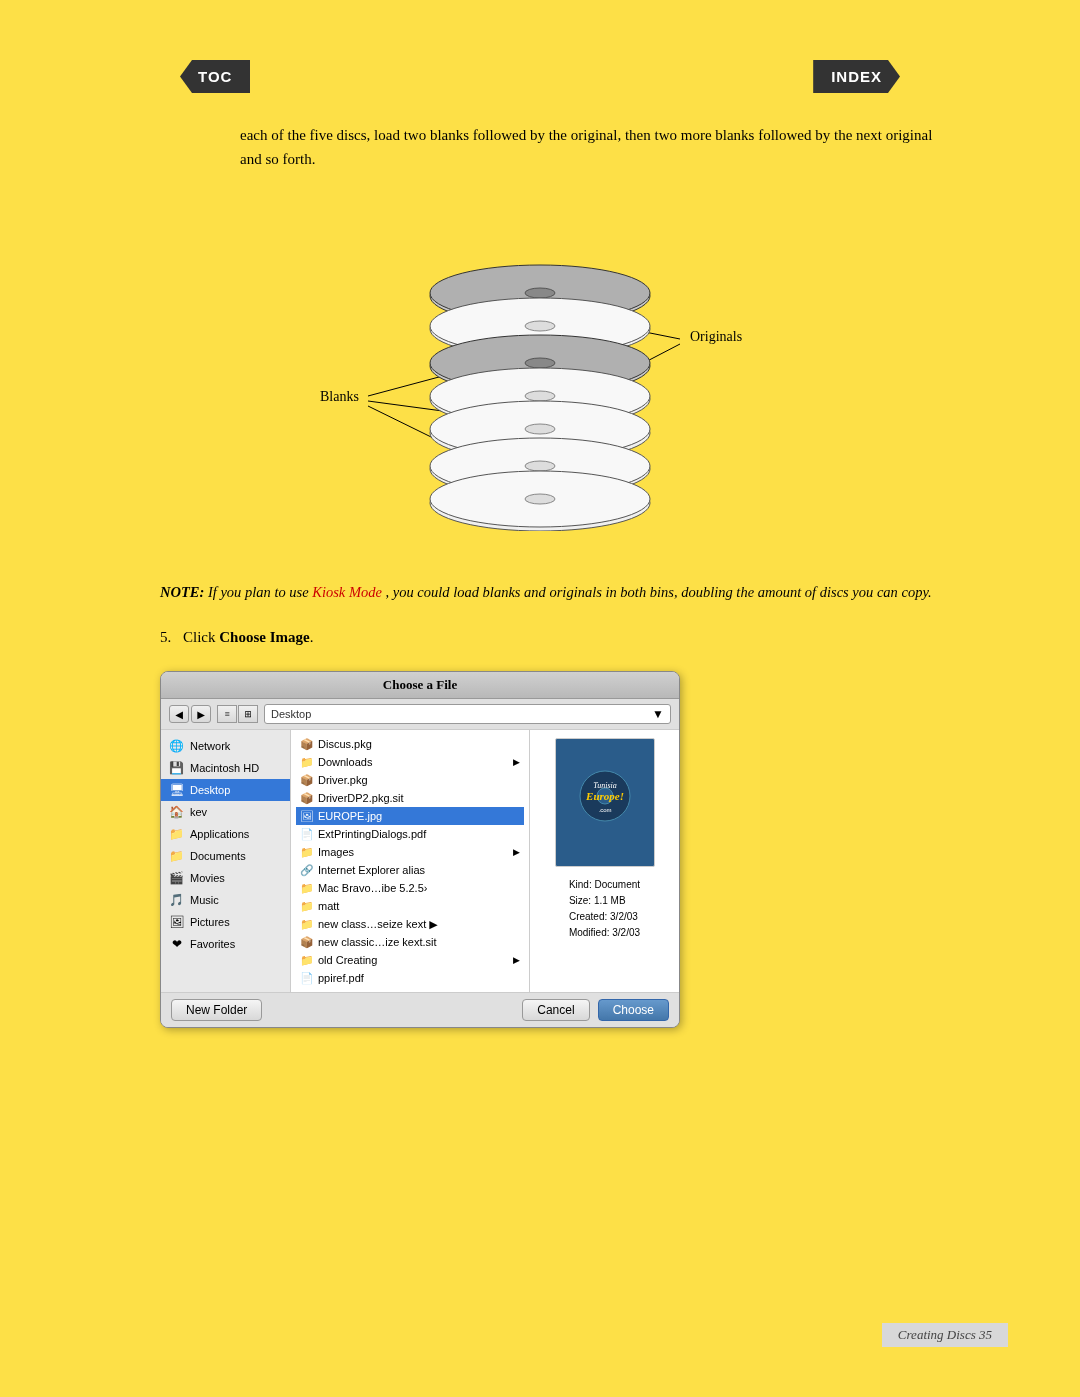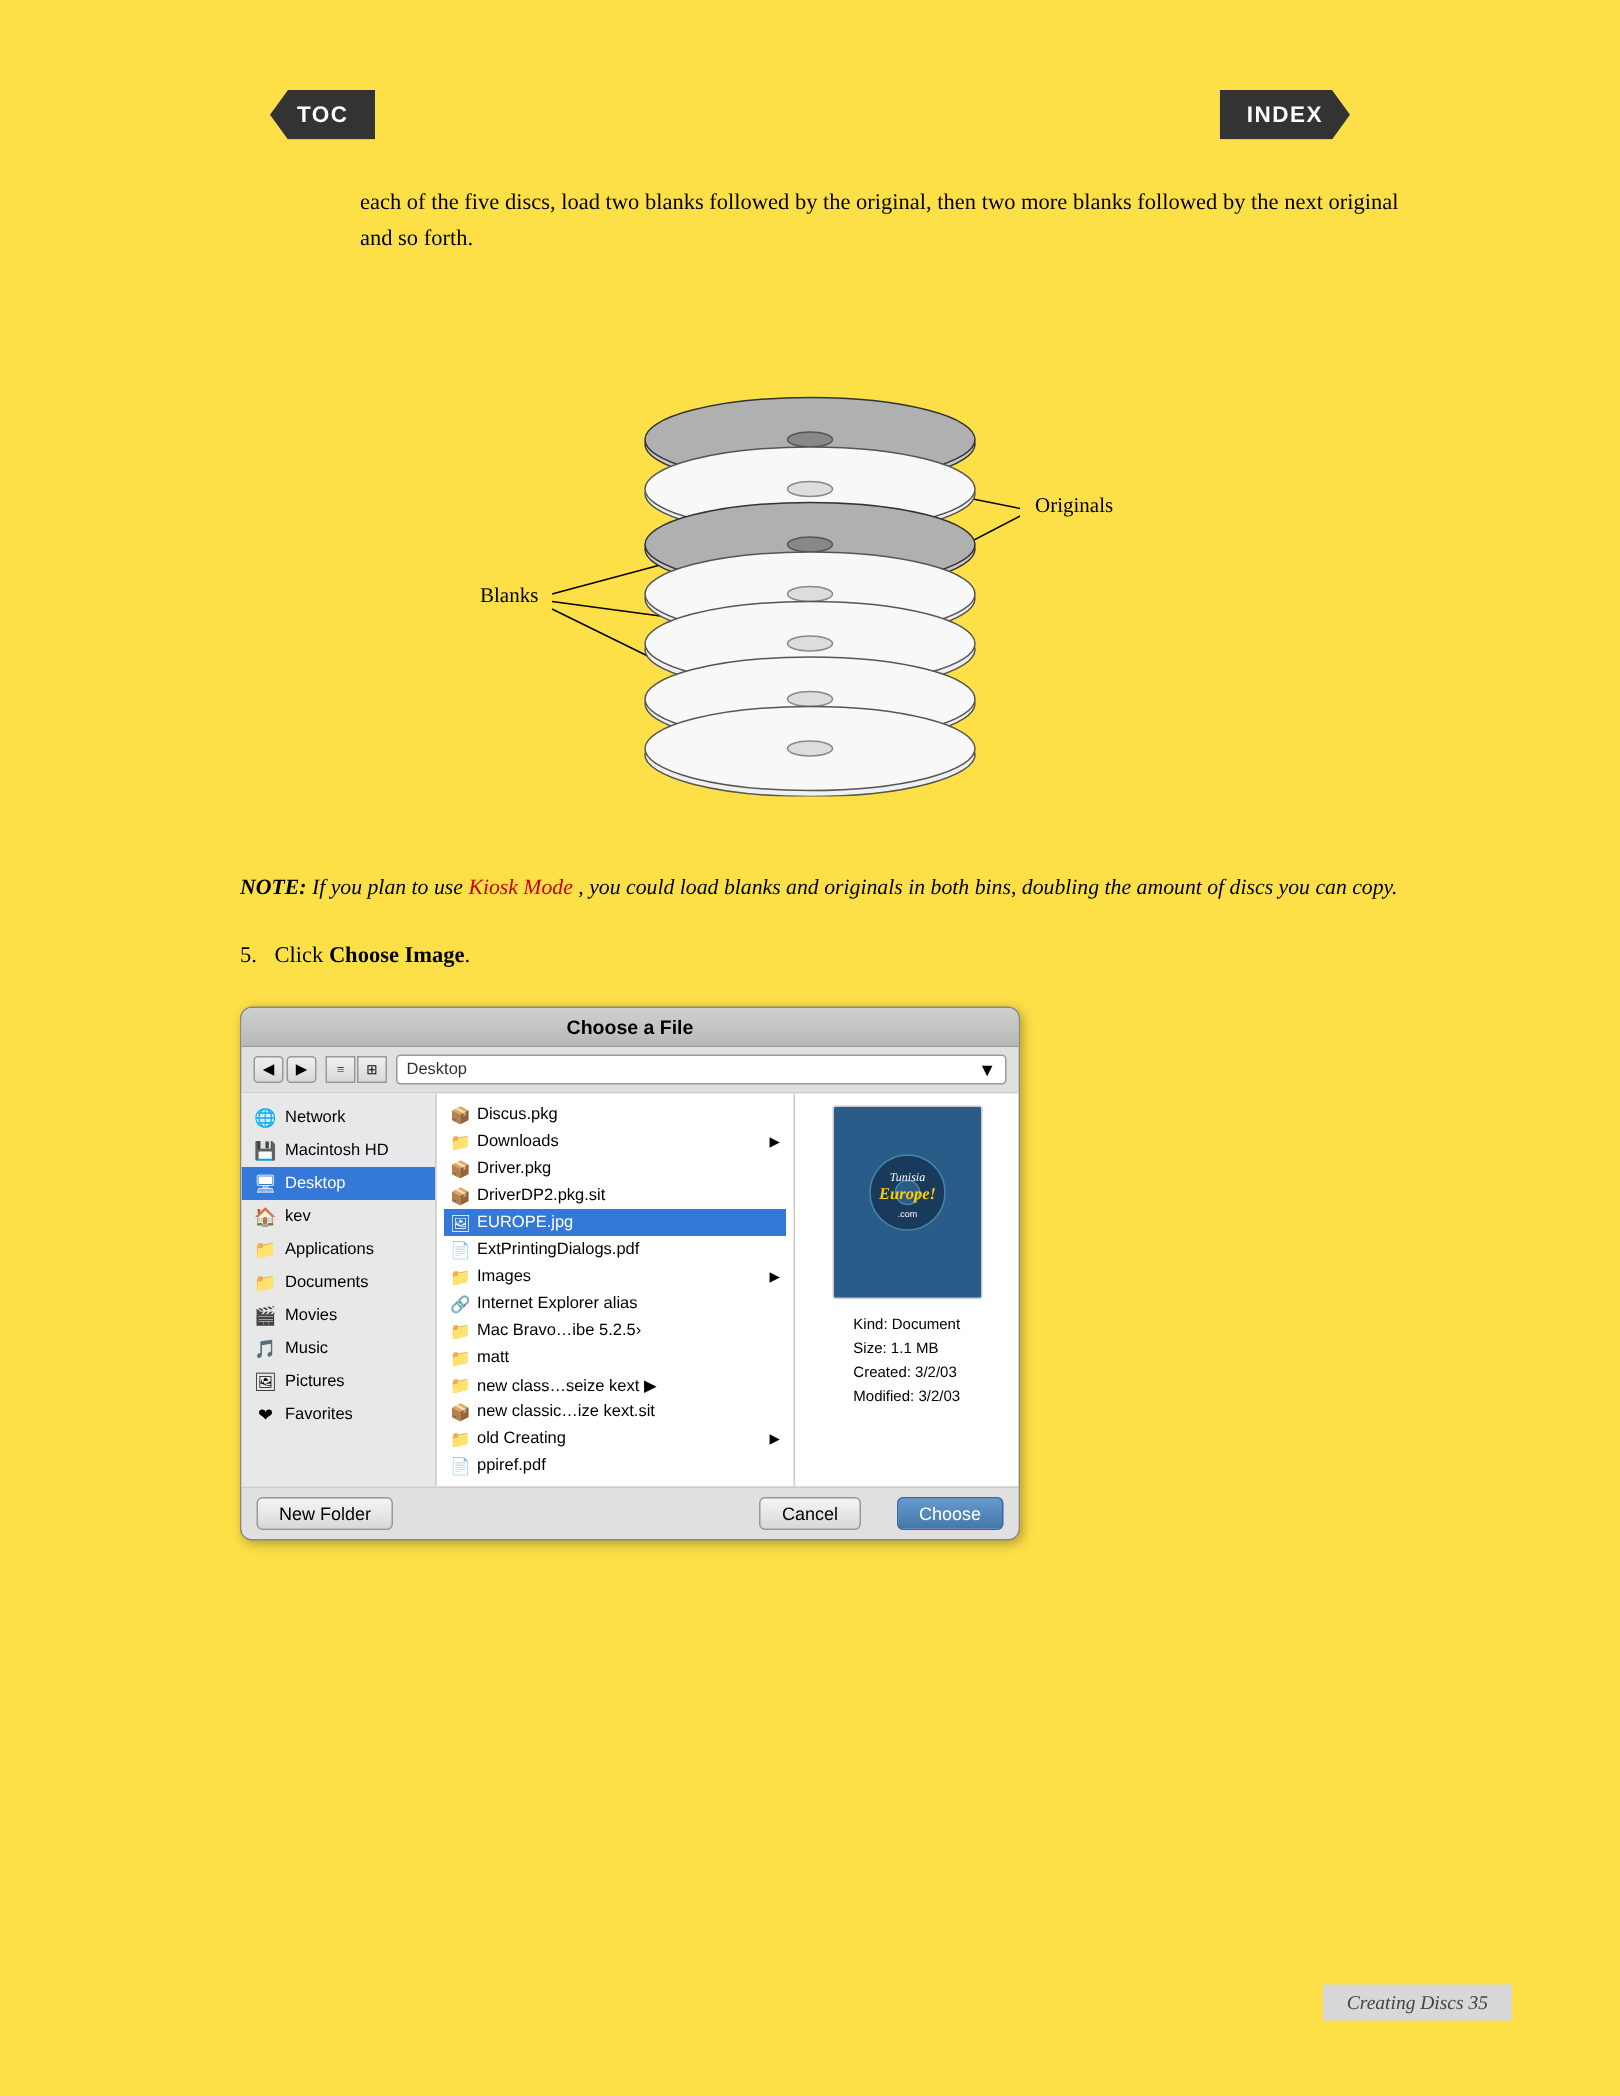--- a/index.html
+++ b/index.html
@@ -128,21 +128,21 @@
       overflow: hidden;
       box-shadow: 2px 2px 8px rgba(0,0,0,0.3);
       max-width: 520px;
     }
 
     .dialog-title-bar {
       background: linear-gradient(to bottom, #d0d0d0, #b8b8b8);
       text-align: center;
       padding: 5px;
       font-size: 13px;
-      font-family: Liberation Sans, sans-serif;
+      font-family: Liberation Serif, serif;
       border-bottom: 1px solid #999;
       font-weight: bold;
     }
 
     .dialog-toolbar {
       display: flex;
       align-items: center;
       padding: 5px 8px;
       background: #e0e0e0;
       border-bottom: 1px solid #ccc;
@@ -578,21 +578,21 @@
             <div>Size: 1.1 MB</div>
             <div>Created: 3/2/03</div>
             <div>Modified: 3/2/03</div>
           </div>
         </div>
 
       </div>
 
       <div class="dialog-footer">
         <button class="footer-btn">New Folder</button>
-        <div style="display:flex;gap:24px;">
+        <div style="display:flex;gap:8px;">
           <button class="footer-btn">Cancel</button>
           <button class="footer-btn default">Choose</button>
         </div>
       </div>
 
     </div>
   </div>
 
   <div class="page-footer">
     <span class="footer-text">

